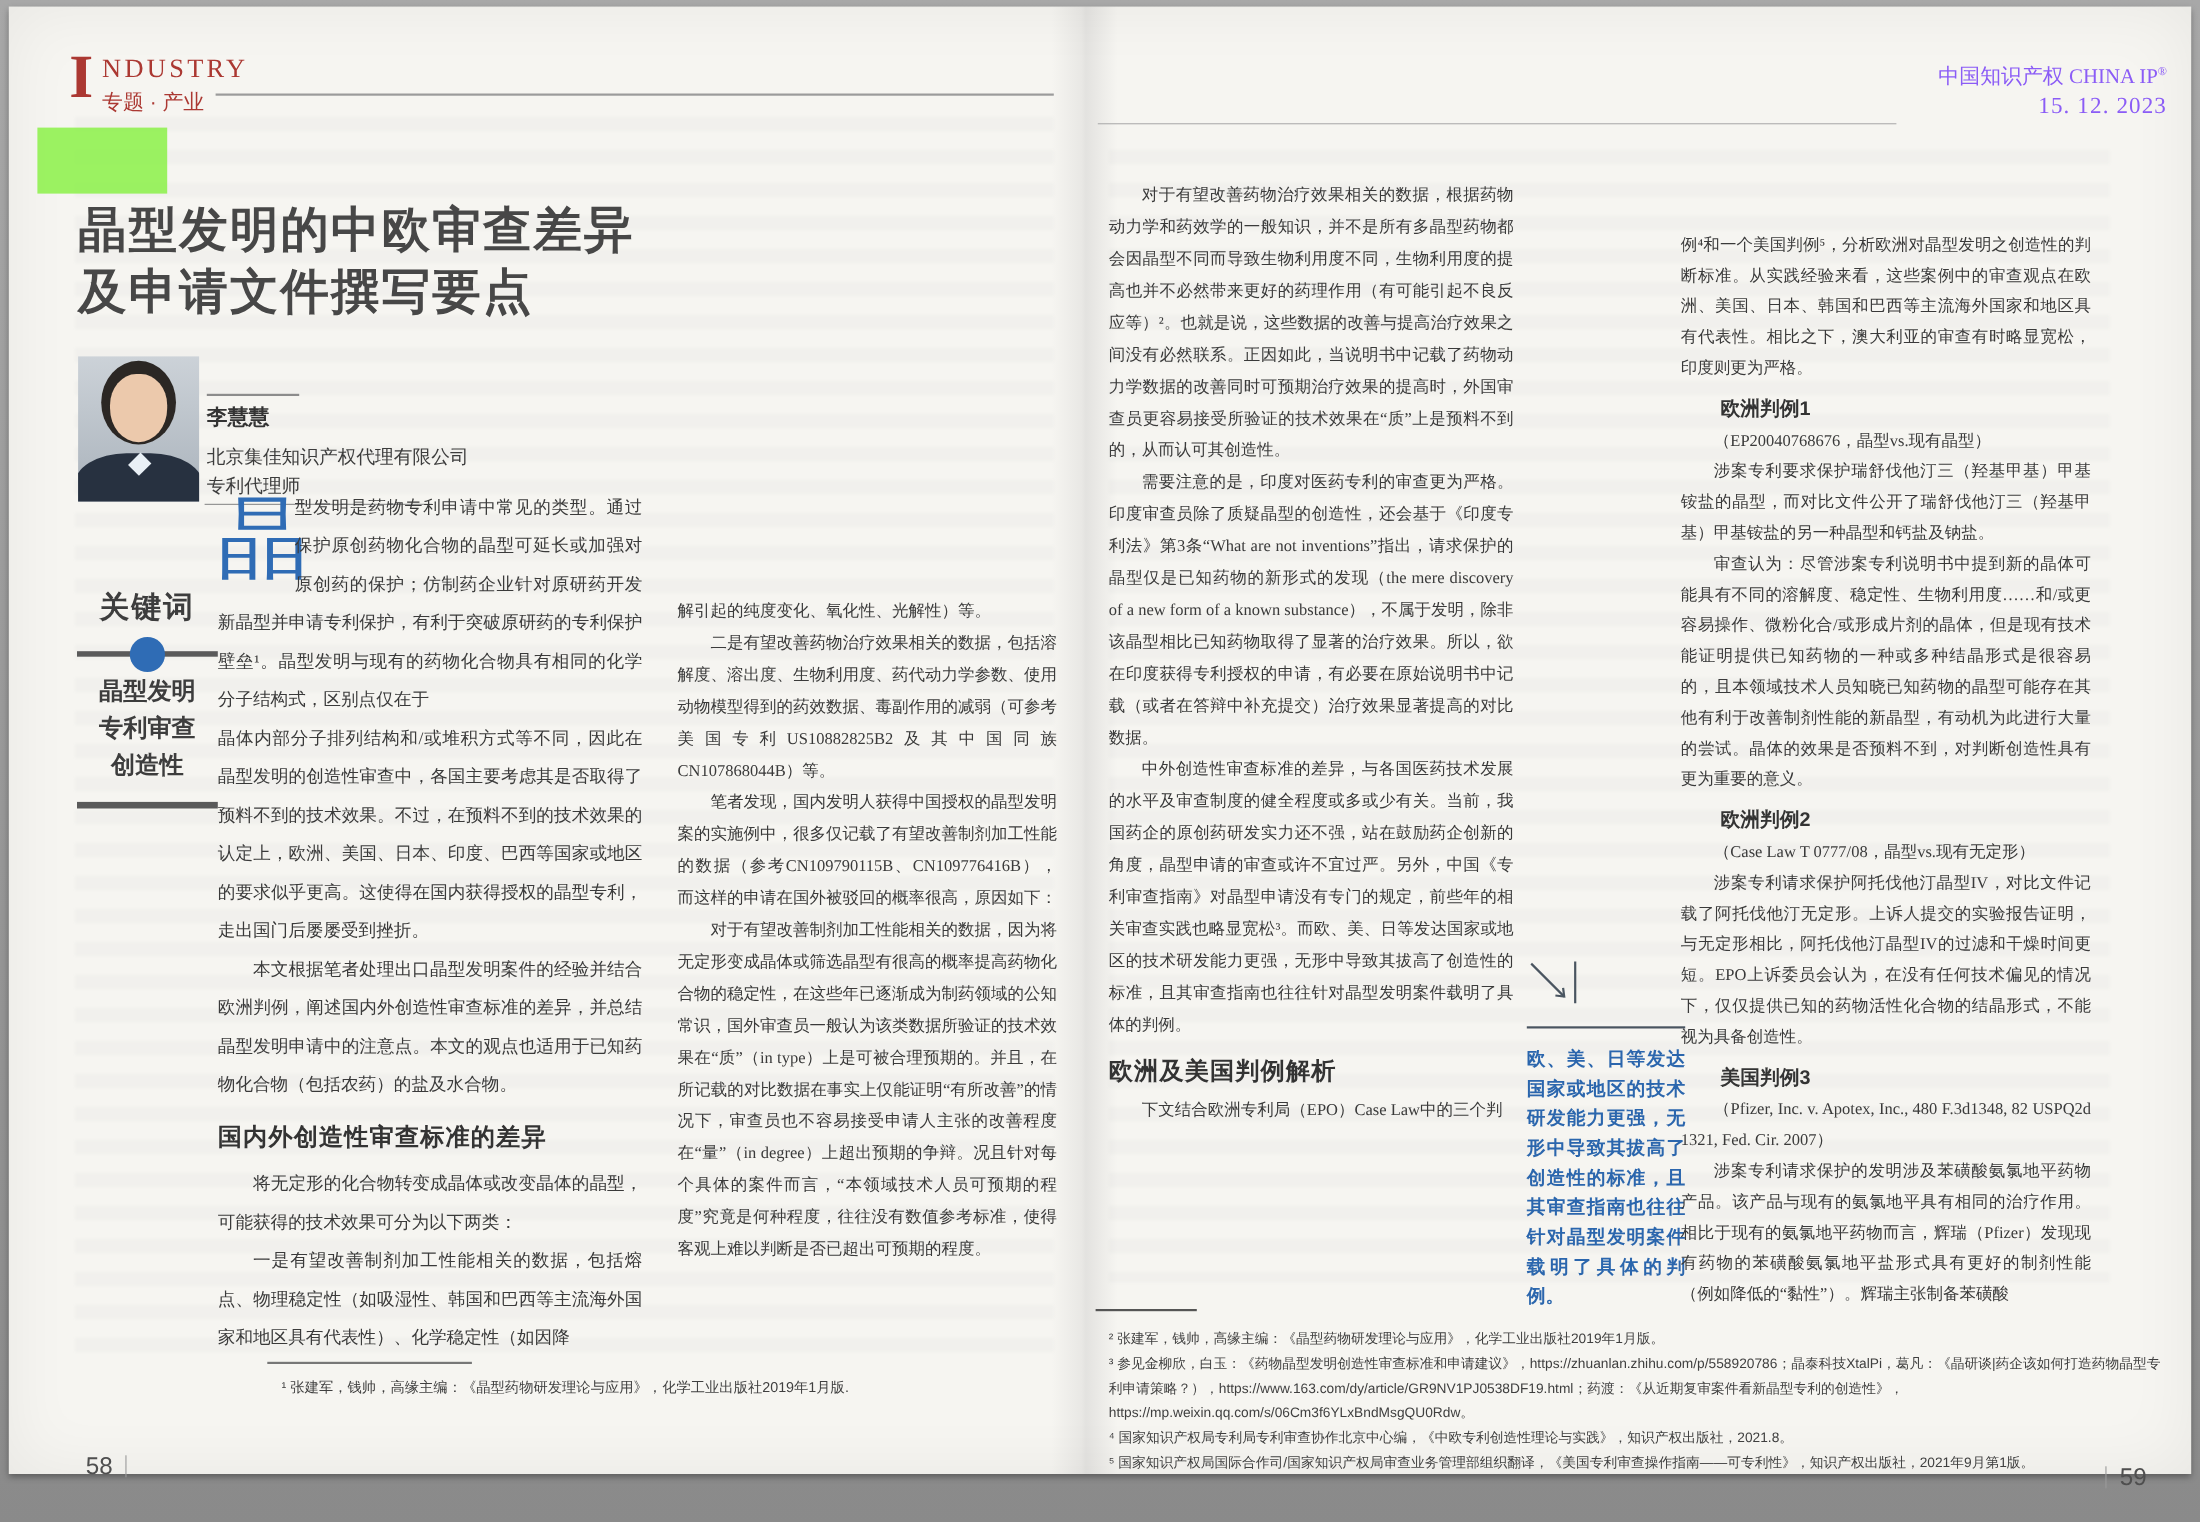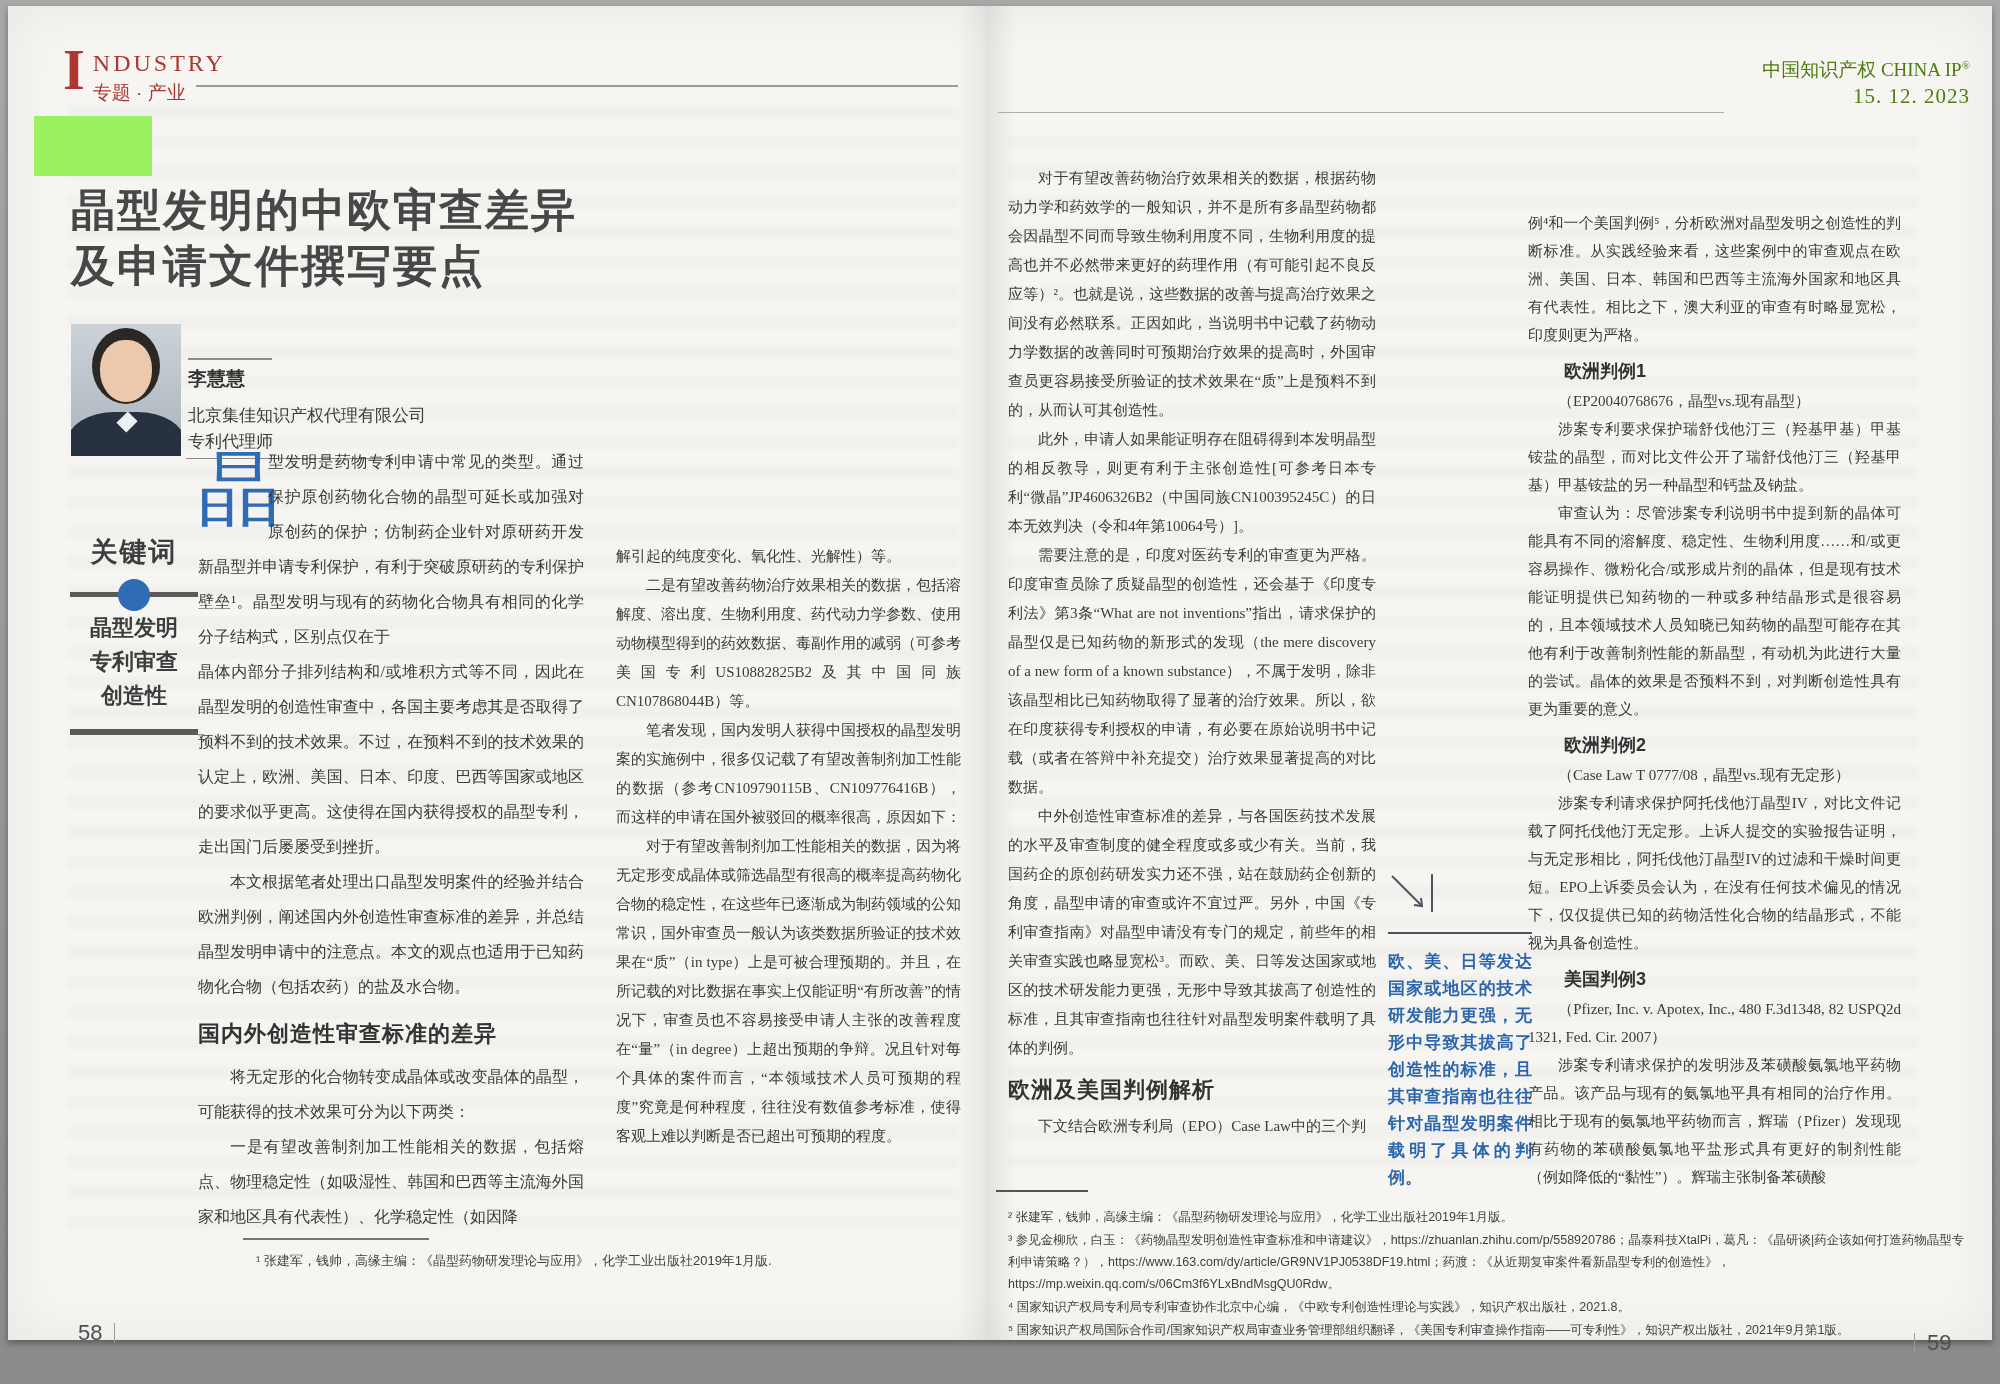--- a/index.html
+++ b/index.html
@@ -72,21 +72,21 @@
            font-weight:bold;font-size:17px;line-height:27px;color:#2b66ad;text-align:justify;}
   
   .fn-rule-left{left:235px;top:1232px;width:186px;height:2px;background:#777;}
   .fn-left{left:248px;top:1246px;width:720px;font-size:13px;color:#3f3f3f;
            font-family:"Liberation Sans","DejaVu Sans",sans-serif;}
   .fn-rule-right{left:988px;top:1184px;width:92px;height:2px;background:#555;}
   .fn-right{left:1000px;top:1200px;width:962px;font-size:12.5px;line-height:22px;color:#3f3f3f;
             font-family:"Liberation Sans","DejaVu Sans",sans-serif;}
   .fn-right p{margin:0 0 1px;}
   
-  .masthead{left:1530px;top:46px;width:432px;text-align:right;color:#4d7c0f;font-size:19px;line-height:26px;}
+  .masthead{left:1530px;top:46px;width:432px;text-align:right;color:#8b5cf6;font-size:19px;line-height:26px;}
   .masthead .reg{font-size:11px;vertical-align:super;}
   .masthead .date{font-size:21px;letter-spacing:1px;}
   
   .pageno{font-family:"Liberation Sans","DejaVu Sans",sans-serif;font-size:22px;color:#4f4f4f;
           display:flex;align-items:center;margin-top:32px;}
   .pn-left{left:70px;top:1282px;}
   .pn-right{left:1894px;top:1292px;}
   .pn-bar{display:inline-block;width:1px;height:20px;background:#9a9a9a;margin:0 12px;}
 </style>
 </head>
@@ -159,21 +159,20 @@
   </div>
 
   <div class="abs masthead">
     <div><span>中国知识产权 CHINA IP</span><span class="reg">®</span></div>
     <div class="date">15. 12. 2023</div>
   </div>
   <div class="abs rule" style="left:990px;top:106px;width:726px;height:1px;background:#adadad;"></div>
 
   <div class="col col3">
     <p class="p">对于有望改善药物治疗效果相关的数据，根据药物动力学和药效学的一般知识，并不是所有多晶型药物都会因晶型不同而导致生物利用度不同，生物利用度的提高也并不必然带来更好的药理作用（有可能引起不良反应等）²。也就是说，这些数据的改善与提高治疗效果之间没有必然联系。正因如此，当说明书中记载了药物动力学数据的改善同时可预期治疗效果的提高时，外国审查员更容易接受所验证的技术效果在“质”上是预料不到的，从而认可其创造性。</p>
-    <p class="p">此外，申请人如果能证明存在阻碍得到本发明晶型的相反教导，则更有利于主张创造性[可参考日本专利“微晶”JP4606326B2（中国同族CN100395245C）的日本无效判决（令和4年第10064号）]。</p>
     <p class="p">需要注意的是，印度对医药专利的审查更为严格。印度审查员除了质疑晶型的创造性，还会基于《印度专利法》第3条“What are not inventions”指出，请求保护的晶型仅是已知药物的新形式的发现（the mere discovery of a new form of a known substance），不属于发明，除非该晶型相比已知药物取得了显著的治疗效果。所以，欲在印度获得专利授权的申请，有必要在原始说明书中记载（或者在答辩中补充提交）治疗效果显著提高的对比数据。</p>
     <p class="p">中外创造性审查标准的差异，与各国医药技术发展的水平及审查制度的健全程度或多或少有关。当前，我国药企的原创药研发实力还不强，站在鼓励药企创新的角度，晶型申请的审查或许不宜过严。另外，中国《专利审查指南》对晶型申请没有专门的规定，前些年的相关审查实践也略显宽松³。而欧、美、日等发达国家或地区的技术研发能力更强，无形中导致其拔高了创造性的标准，且其审查指南也往往针对晶型发明案件载明了具体的判例。</p>
     <p class="sec-heading">欧洲及美国判例解析</p>
     <p class="p">下文结合欧洲专利局（EPO）Case Law中的三个判</p>
   </div>
 
   <div class="abs pq">
     <svg width="50" height="46" viewBox="0 0 50 46">
       <line x1="4" y1="4" x2="34" y2="34" stroke="#4a5560" stroke-width="2"></line>
       <polyline points="26,33 34,34 33,26" fill="none" stroke="#4a5560" stroke-width="2"></polyline>

